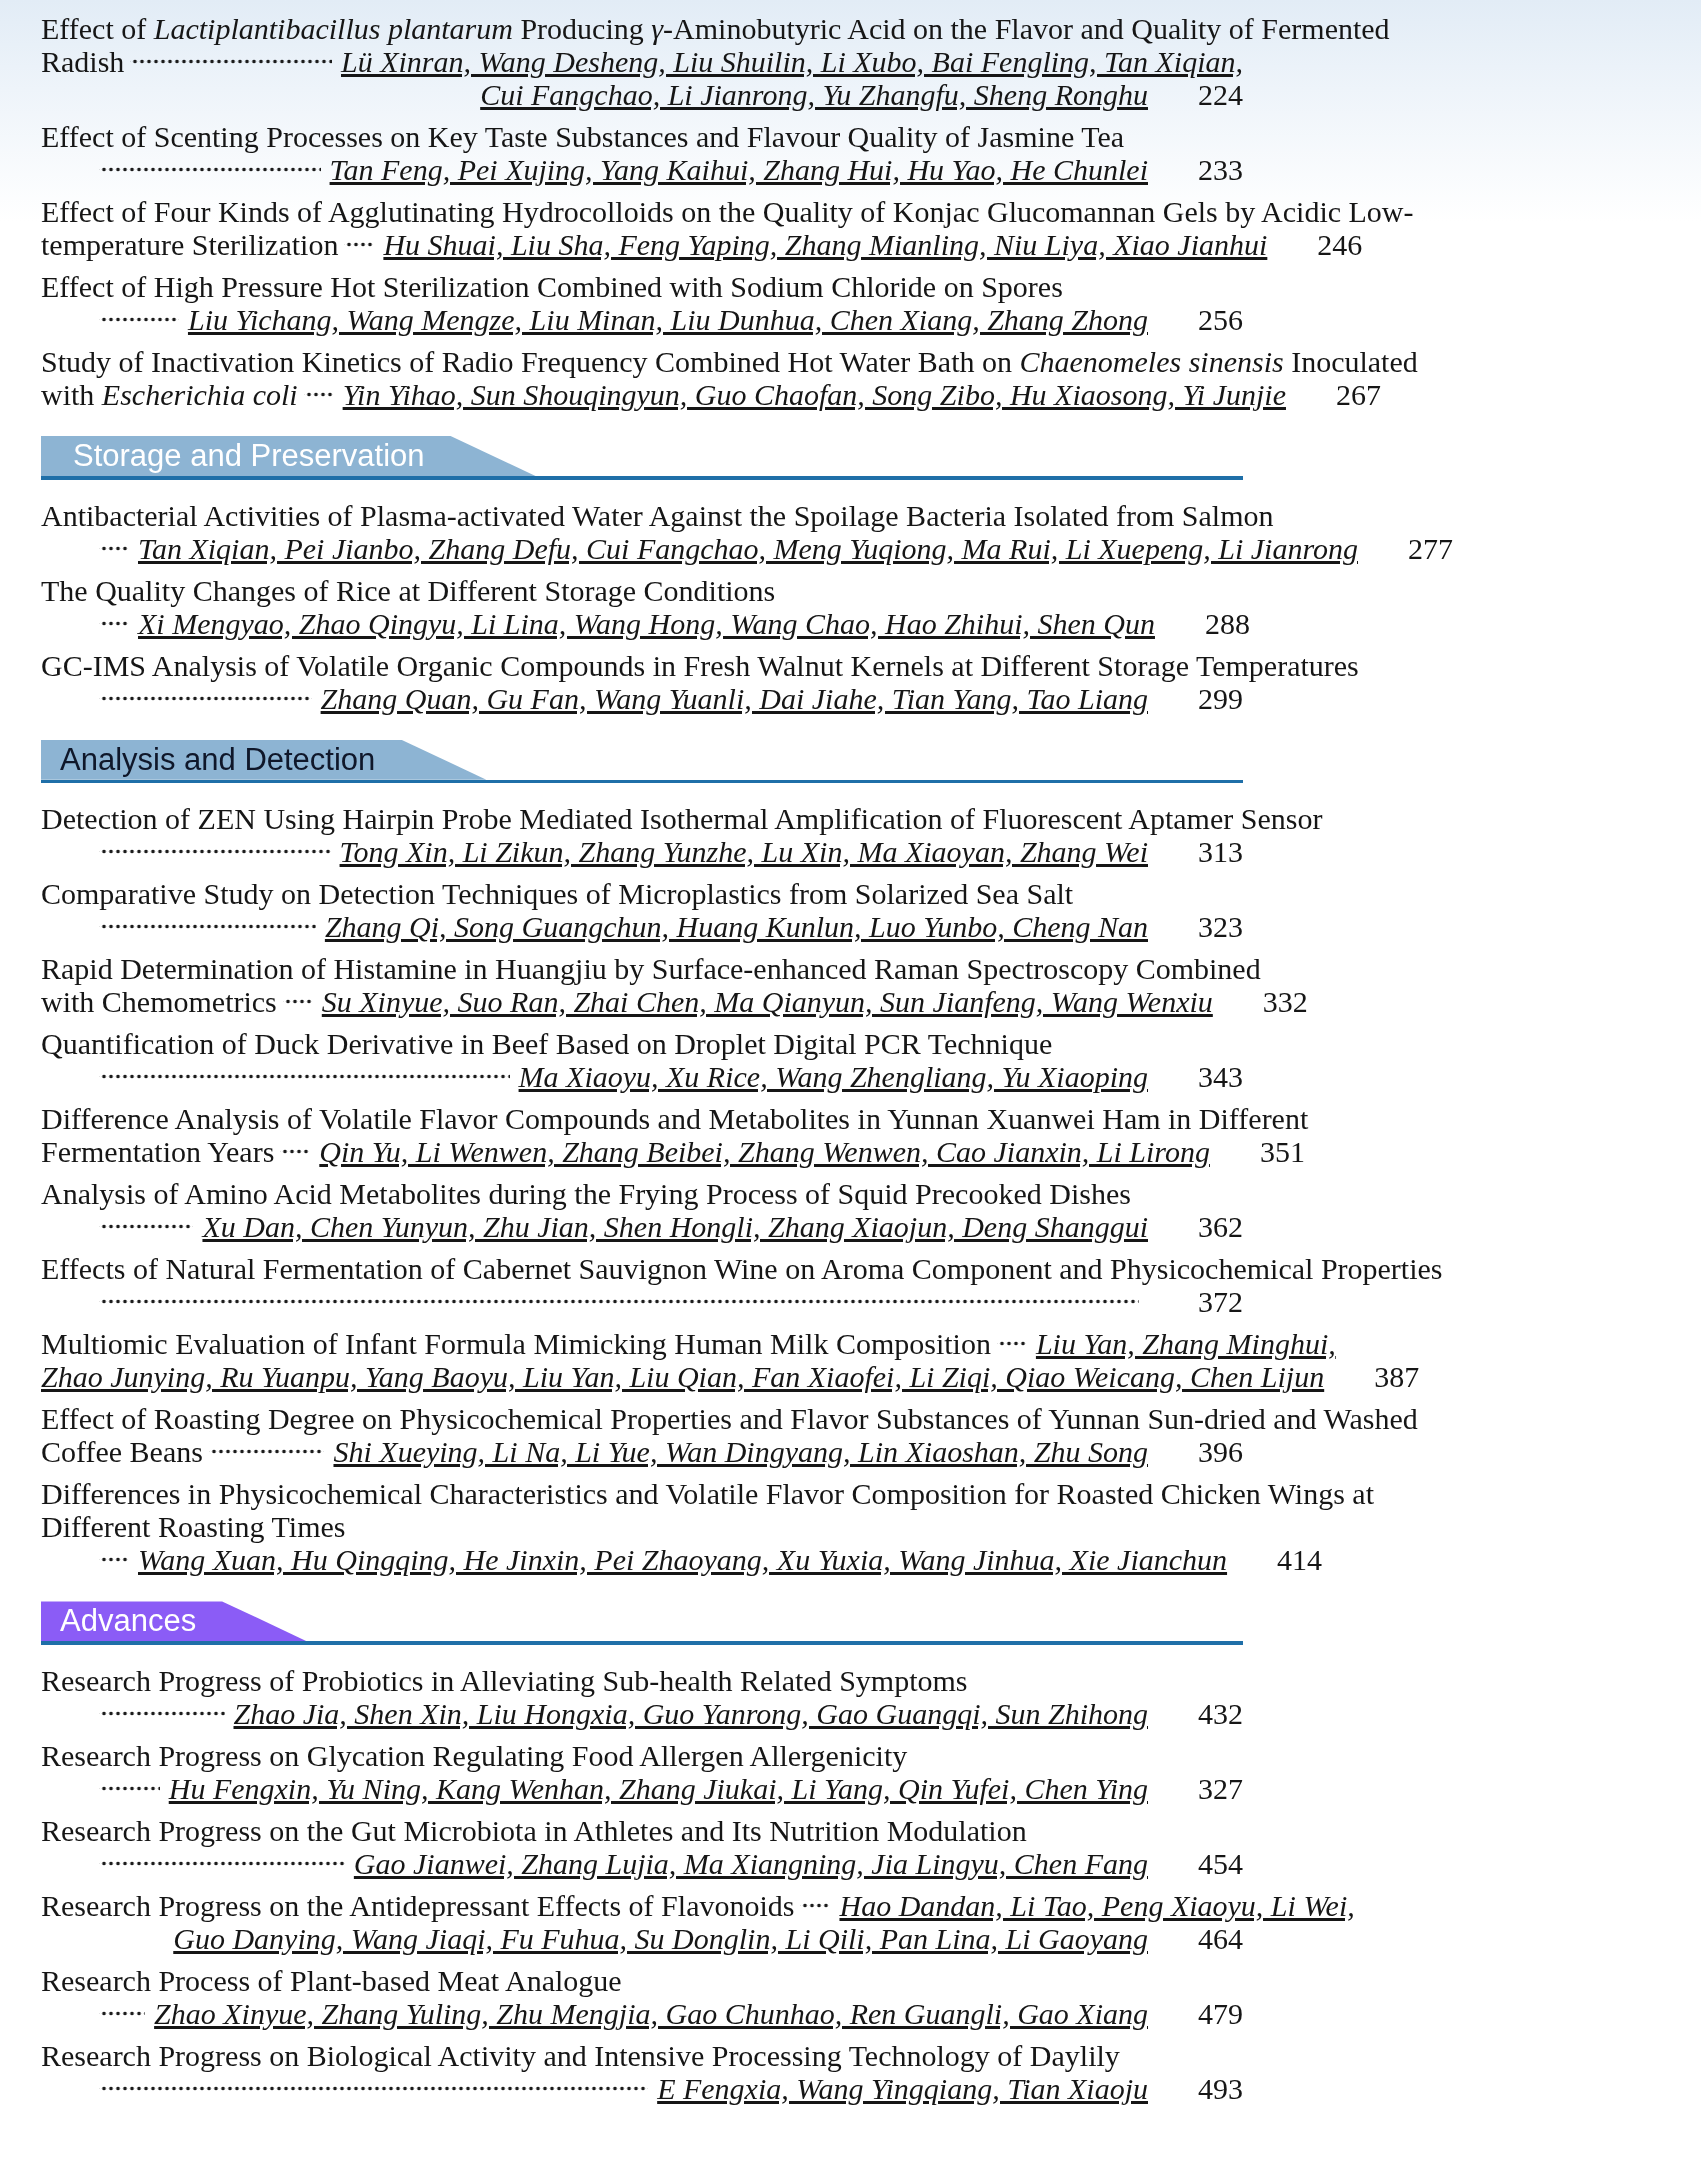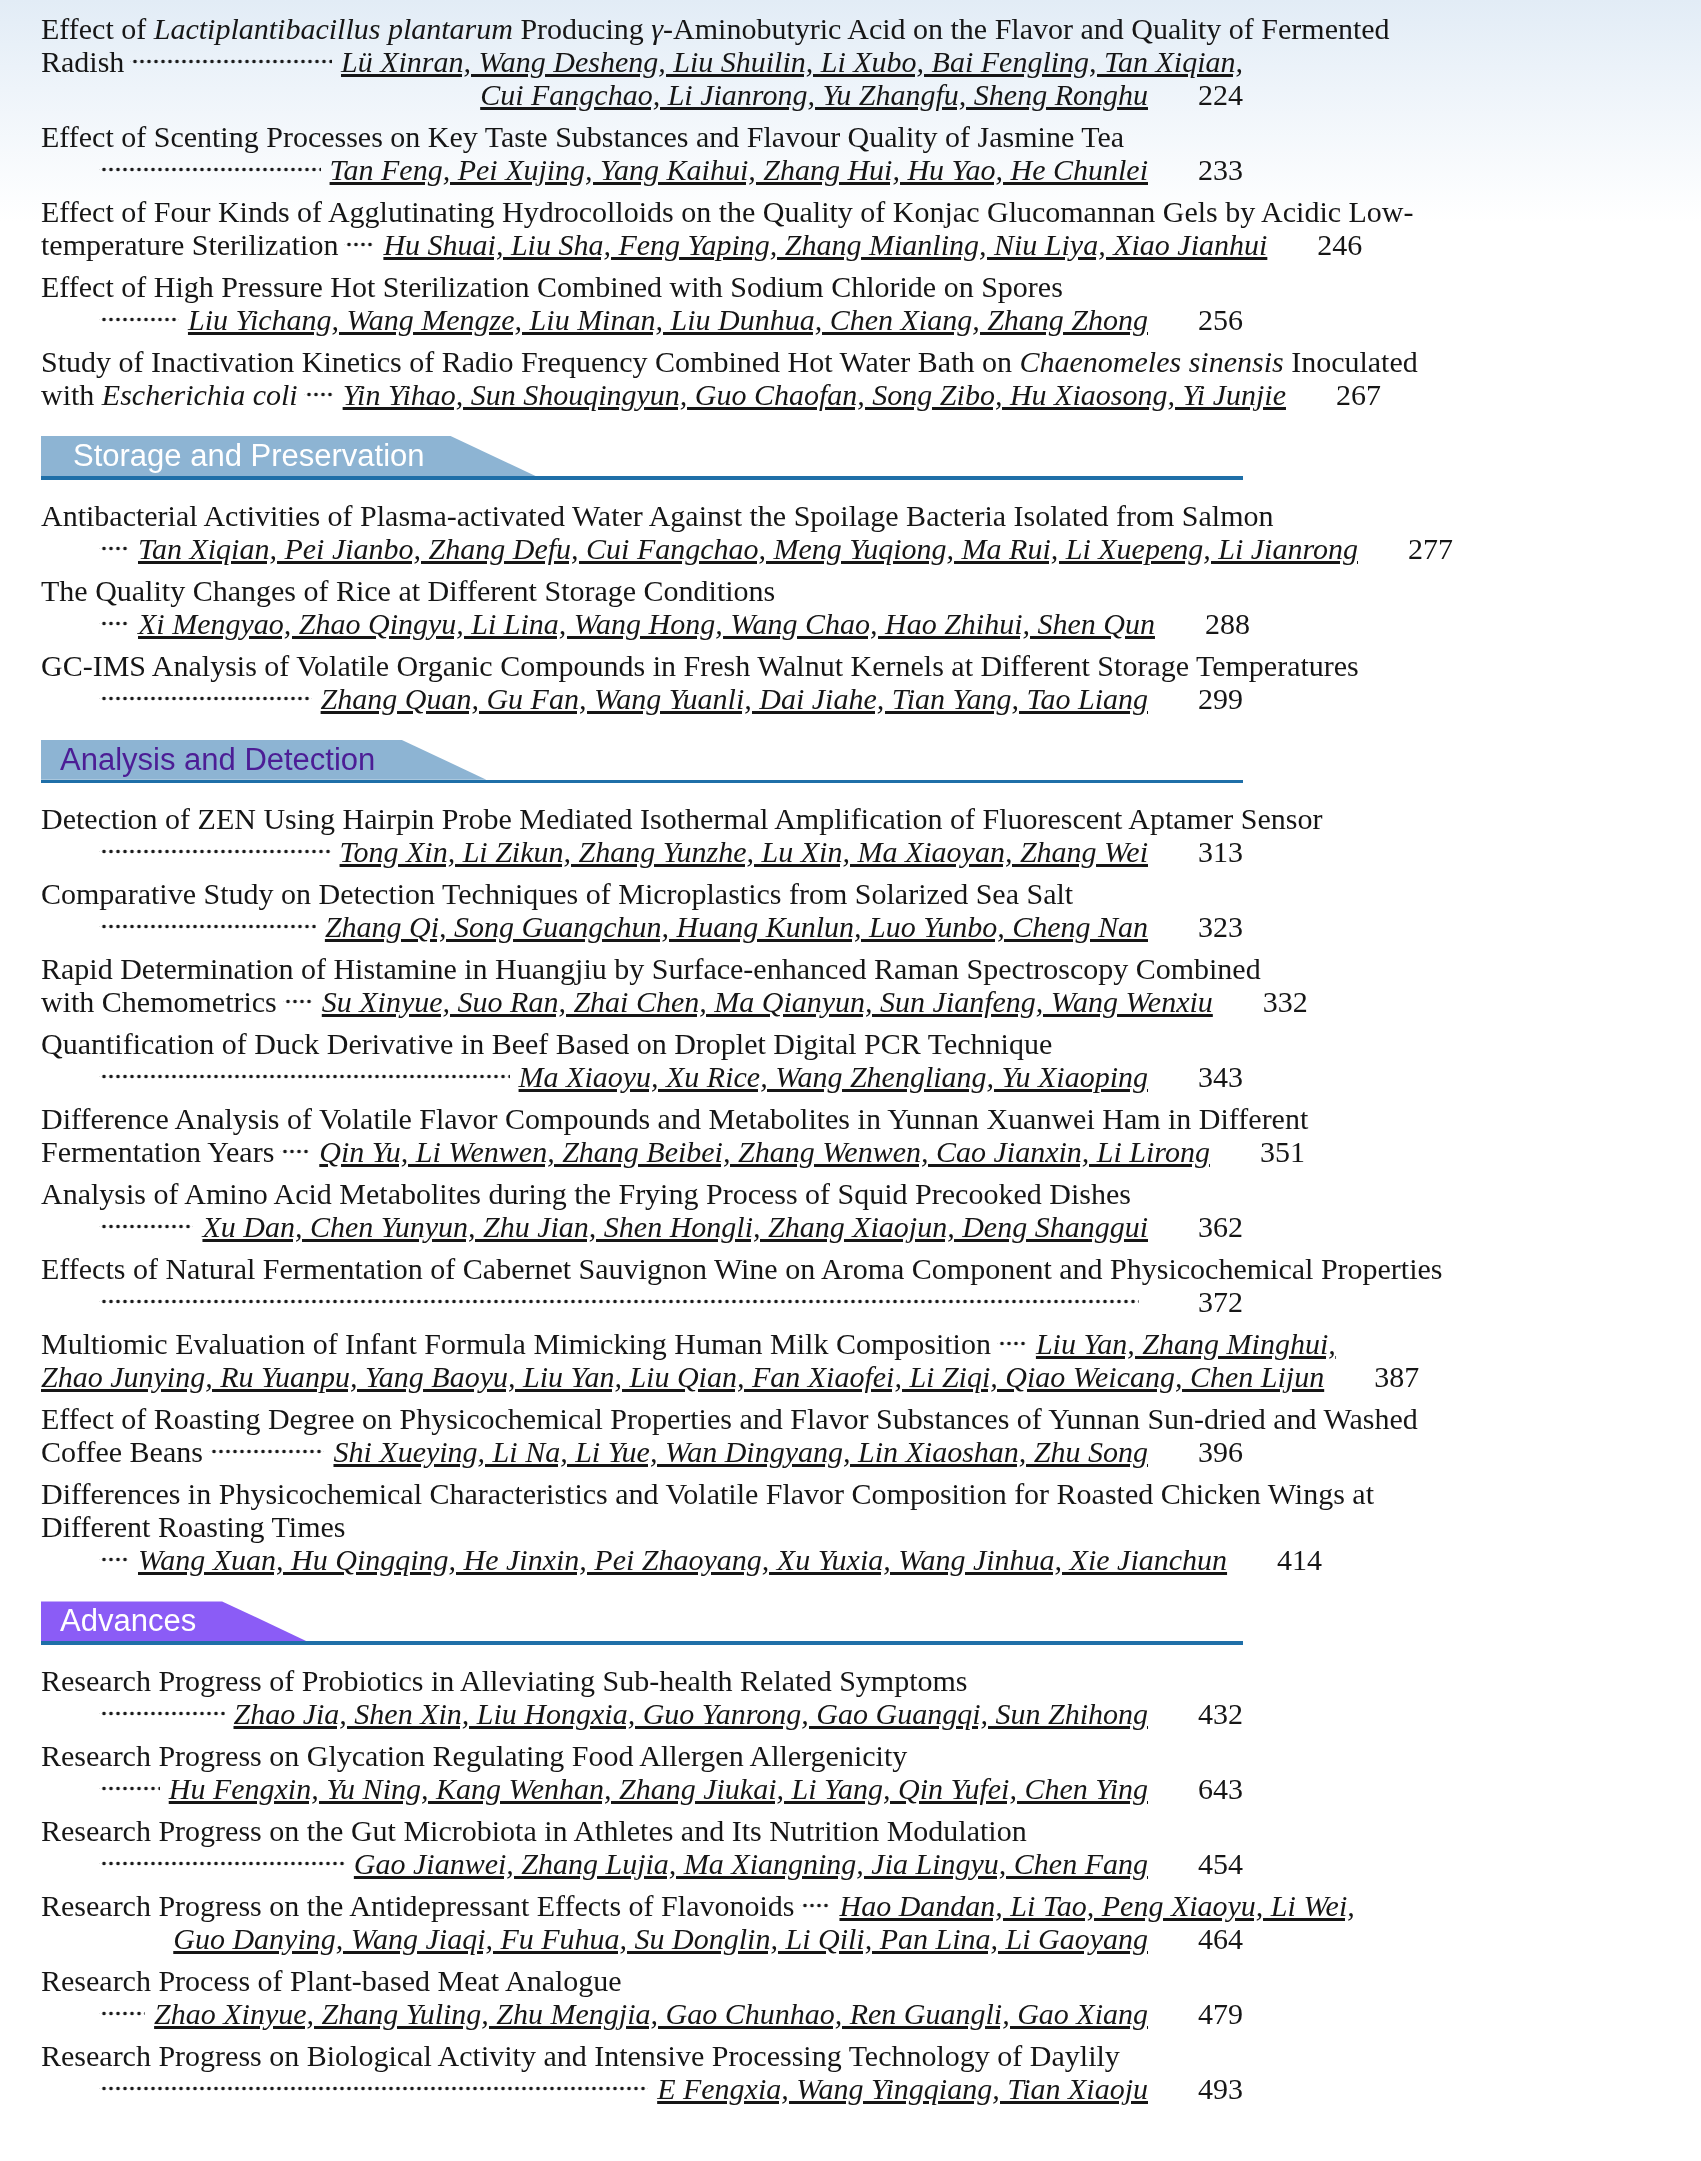--- a/index.html
+++ b/index.html
@@ -96,21 +96,21 @@
       <div class="line"><span class="ind"></span><span class="lead"></span><span class="au">Tan Xiqian, Pei Jianbo, Zhang Defu, Cui Fangchao, Meng Yuqiong, Ma Rui, Li Xuepeng, Li Jianrong</span><span class="pg">277</span></div>
     </div>
     <div class="entry">
       <div class="line"><span class="txt">The Quality Changes of Rice at Different Storage Conditions</span></div>
       <div class="line"><span class="ind"></span><span class="lead"></span><span class="au">Xi Mengyao, Zhao Qingyu, Li Lina, Wang Hong, Wang Chao, Hao Zhihui, Shen Qun</span><span class="pg">288</span></div>
     </div>
     <div class="entry">
       <div class="line"><span class="txt">GC-IMS Analysis of Volatile Organic Compounds in Fresh Walnut Kernels at Different Storage Temperatures</span></div>
       <div class="line"><span class="ind"></span><span class="lead"></span><span class="au">Zhang Quan, Gu Fan, Wang Yuanli, Dai Jiahe, Tian Yang, Tao Liang</span><span class="pg">299</span></div>
     </div>
-    <div class="section-head"><div class="banner" style="background: rgb(141, 180, 211); color: #4c1d95;"><span>Analysis and Detection</span></div><div class="rule" style="background: rgb(31, 111, 168);"></div></div>
+    <div class="section-head"><div class="banner" style="background: rgb(141, 180, 211); color: #0f172a;"><span>Analysis and Detection</span></div><div class="rule" style="background: rgb(31, 111, 168);"></div></div>
     <div class="entry">
       <div class="line"><span class="txt">Detection of ZEN Using Hairpin Probe Mediated Isothermal Amplification of Fluorescent Aptamer Sensor</span></div>
       <div class="line"><span class="ind"></span><span class="lead"></span><span class="au">Tong Xin, Li Zikun, Zhang Yunzhe, Lu Xin, Ma Xiaoyan, Zhang Wei</span><span class="pg">313</span></div>
     </div>
     <div class="entry">
       <div class="line"><span class="txt">Comparative Study on Detection Techniques of Microplastics from Solarized Sea Salt</span></div>
       <div class="line"><span class="ind"></span><span class="lead"></span><span class="au">Zhang Qi, Song Guangchun, Huang Kunlun, Luo Yunbo, Cheng Nan</span><span class="pg">323</span></div>
     </div>
     <div class="entry">
       <div class="line"><span class="txt">Rapid Determination of Histamine in Huangjiu by Surface-enhanced Raman Spectroscopy Combined</span></div>
@@ -145,21 +145,21 @@
       <div class="line"><span class="txt">Different Roasting Times</span></div>
       <div class="line"><span class="ind"></span><span class="lead"></span><span class="au">Wang Xuan, Hu Qingqing, He Jinxin, Pei Zhaoyang, Xu Yuxia, Wang Jinhua, Xie Jianchun</span><span class="pg">414</span></div>
     </div>
     <div class="section-head"><div class="banner" style="background: #8b5cf6; color: rgb(255, 255, 255);"><span>Advances</span></div><div class="rule" style="background: rgb(31, 111, 168);"></div></div>
     <div class="entry">
       <div class="line"><span class="txt">Research Progress of Probiotics in Alleviating Sub-health Related Symptoms</span></div>
       <div class="line"><span class="ind"></span><span class="lead"></span><span class="au">Zhao Jia, Shen Xin, Liu Hongxia, Guo Yanrong, Gao Guangqi, Sun Zhihong</span><span class="pg">432</span></div>
     </div>
     <div class="entry">
       <div class="line"><span class="txt">Research Progress on Glycation Regulating Food Allergen Allergenicity</span></div>
-      <div class="line"><span class="ind"></span><span class="lead"></span><span class="au">Hu Fengxin, Yu Ning, Kang Wenhan, Zhang Jiukai, Li Yang, Qin Yufei, Chen Ying</span><span class="pg">643</span></div>
+      <div class="line"><span class="ind"></span><span class="lead"></span><span class="au">Hu Fengxin, Yu Ning, Kang Wenhan, Zhang Jiukai, Li Yang, Qin Yufei, Chen Ying</span><span class="pg">327</span></div>
     </div>
     <div class="entry">
       <div class="line"><span class="txt">Research Progress on the Gut Microbiota in Athletes and Its Nutrition Modulation</span></div>
       <div class="line"><span class="ind"></span><span class="lead"></span><span class="au">Gao Jianwei, Zhang Lujia, Ma Xiangning, Jia Lingyu, Chen Fang</span><span class="pg">454</span></div>
     </div>
     <div class="entry">
       <div class="line"><span class="txt">Research Progress on the Antidepressant Effects of Flavonoids</span><span class="lead"></span><span class="au">Hao Dandan, Li Tao, Peng Xiaoyu, Li Wei,</span></div>
       <div class="line"><span class="fill"></span><span class="au">Guo Danying, Wang Jiaqi, Fu Fuhua, Su Donglin, Li Qili, Pan Lina, Li Gaoyang</span><span class="pg">464</span></div>
     </div>
     <div class="entry">

